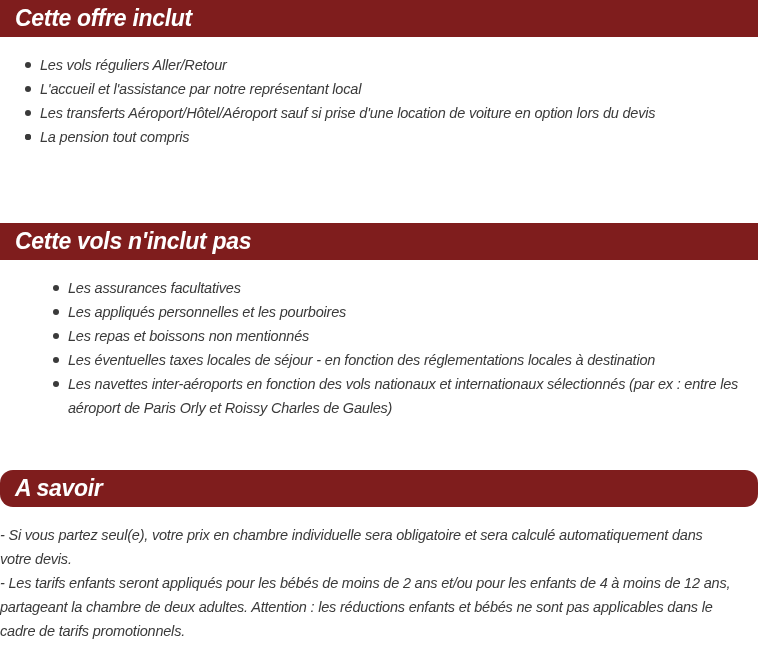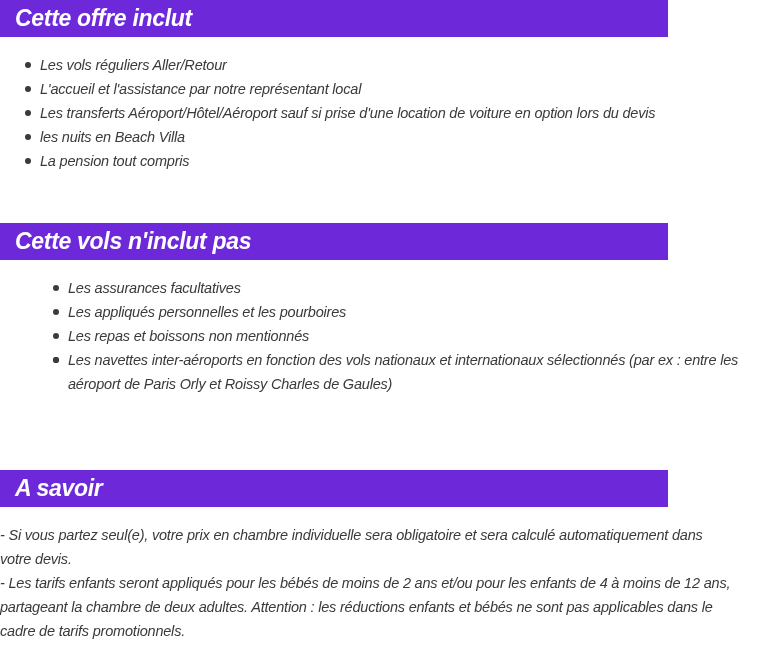--- a/index.html
+++ b/index.html
@@ -11,23 +11,23 @@
       width: 758px;
       height: 659px;
       overflow: hidden;
       font-family: "Liberation Sans", "DejaVu Sans", sans-serif;
       color: #3a3a3a;
       position: relative;
     }
     .section-header {
       position: absolute;
       left: 0;
-      width: 668px;
+      width: 758px;
       height: 37px;
-      background: #6d28d9;
+      background: #7f1d1d;
       color: #ffffff;
       font-style: italic;
       font-weight: bold;
       font-size: 23px;
       line-height: 37px;
       padding-left: 15px;
       box-sizing: border-box;
       letter-spacing: -0.3px;
     }
     ul.items {
@@ -72,30 +72,30 @@
     }
   </style>
 </head>
 <body>
 
 <div class="section-header" style="top:0;">Cette offre inclut</div>
 <ul class="items" style="top:53px;">
   <li><span class="bullet"></span><span>Les vols réguliers Aller/Retour</span></li>
   <li><span class="bullet"></span><span>L'accueil et l'assistance par notre représentant local</span></li>
   <li><span class="bullet"></span><span>Les transferts Aéroport/Hôtel/Aéroport sauf si prise d'une location de voiture en option lors du devis</span></li>
-  <li><span class="bullet"></span><span>les nuits en Beach Villa</span></li>
+  <li><span class="bullet"></span></li>
   <li><span class="bullet"></span><span>La pension tout compris</span></li>
 </ul>
 
 <div class="section-header" style="top:223px;">Cette vols n'inclut pas</div>
 <ul class="items" style="top:276px;padding-left:28px;">
   <li><span class="bullet"></span><span>Les assurances facultatives</span></li>
   <li><span class="bullet"></span><span>Les appliqués personnelles et les pourboires</span></li>
   <li><span class="bullet"></span><span>Les repas et boissons non mentionnés</span></li>
-  <li><span class="bullet"></span></li>
+  <li><span class="bullet"></span><span>Les éventuelles taxes locales de séjour - en fonction des réglementations locales à destination</span></li>
   <li><span class="bullet"></span><span>Les navettes inter-aéroports en fonction des vols nationaux et internationaux sélectionnés (par ex : entre les aéroport de Paris Orly et Roissy Charles de Gaules)</span></li>
 </ul>
 
-<div class="section-header" style="top:470px;">A savoir</div>
+<div class="section-header" style="top:470px;border-radius:13px;">A savoir</div>
 <div class="para-block" style="top:523px;">
   <p>- Si vous partez seul(e), votre prix en chambre individuelle sera obligatoire et sera calculé automatiquement dans votre devis.</p>
   <p>- Les tarifs enfants seront appliqués pour les bébés de moins de 2 ans et/ou pour les enfants de 4 à moins de 12 ans, partageant la chambre de deux adultes. Attention : les réductions enfants et bébés ne sont pas applicables dans le cadre de tarifs promotionnels.</p>
 </div>
 
 </body></html>

